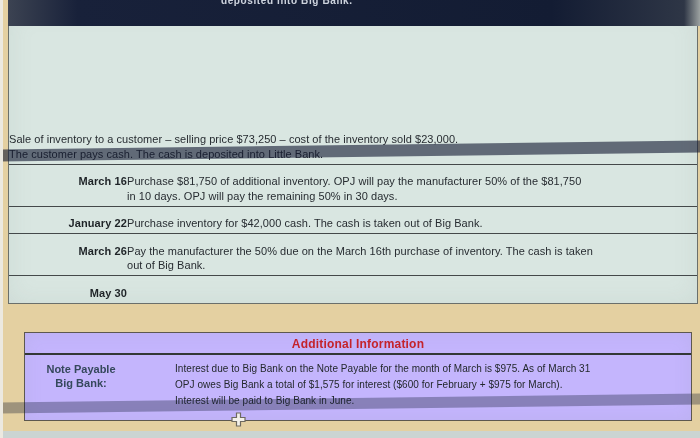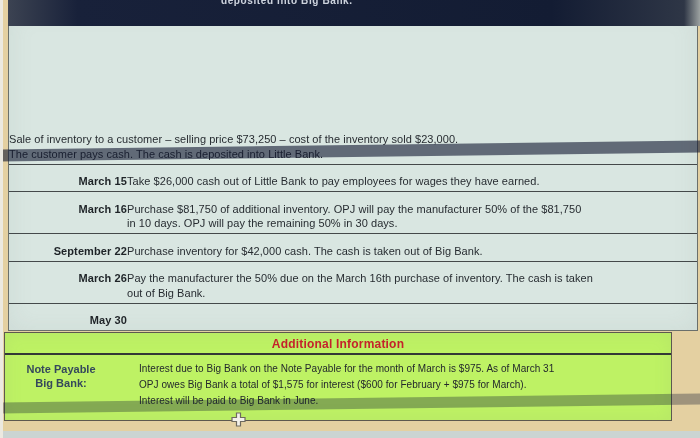--- a/index.html
+++ b/index.html
@@ -54,32 +54,32 @@
   }
   
   .glare-band {
     position:absolute; left:-6px; width:712px; pointer-events:none; z-index:3;
     transform:rotate(-0.75deg);
   }
   .glare-band.band-mid  { top:145px; height:12px; background:rgba(16,24,49,.60); }
   .glare-band.band-low  { top:398px; height:11px; background:rgba(16,24,49,.33); }
   
   .info-panel {
-    position:absolute; left:4px; top:332px; width:668px; height:89px;
-    background:#bef264;
+    position:absolute; left:24px; top:332px; width:668px; height:89px;
+    background:#c4b5fd;
     border:1.5px solid #5d584f;
     box-shadow:inset 0 0 18px rgba(120,140,130,.10);
     z-index:2;
   }
   .info-title {
     text-align:center; padding:3.5px 0 2px 0;
     font-size:12px; font-weight:bold; color:#c4232b;
     border-bottom:2px solid #333836; letter-spacing:.2px;
   }
-  .info-body { display:flex; padding-top:6px; }
+  .info-body { display:flex; padding-top:6px;gap:16px; }
   .info-label {
     flex:0 0 112px; text-align:center;
     font-size:11px; font-weight:bold; color:#35485c;
     line-height:14px; white-space:pre-line; padding-top:1px;
   }
   .info-text {
     flex:1; margin-left:22px; padding-right:16px;
     font-size:10px; line-height:16px; color:#23282c;
     white-space:pre-line; letter-spacing:.05px;
   }
@@ -102,30 +102,26 @@
   <span class="partial-text">deposited into Big Bank.</span>
 </div>
 
 <div class="main-table">
   <div class="t-row">
     <div class="t-date">March 10</div>
     <div class="t-desc">Sale of inventory to a customer – selling price $73,250 – cost of the inventory sold $23,000.
 The customer pays cash. The cash is deposited into Little Bank.</div>
   </div>
   <div class="t-row">
-    <div class="t-date">March 15</div>
-    <div class="t-desc">Take $26,000 cash out of Little Bank to pay employees for wages they have earned.</div>
-  </div>
-  <div class="t-row">
     <div class="t-date">March 16</div>
     <div class="t-desc">Purchase $81,750 of additional inventory.  OPJ will pay the manufacturer 50% of the $81,750
 in 10 days.  OPJ will pay the remaining 50% in 30 days.</div>
   </div>
   <div class="t-row">
-    <div class="t-date">September 22</div>
+    <div class="t-date">January 22</div>
     <div class="t-desc">Purchase inventory for $42,000 cash.  The cash is taken out of Big Bank.</div>
   </div>
   <div class="t-row">
     <div class="t-date">March 26</div>
     <div class="t-desc">Pay the manufacturer the 50% due on the March 16th purchase of inventory.  The cash is taken
 out of Big Bank.</div>
   </div>
   <div class="t-row">
     <div class="t-date">May 30</div>
   </div>

